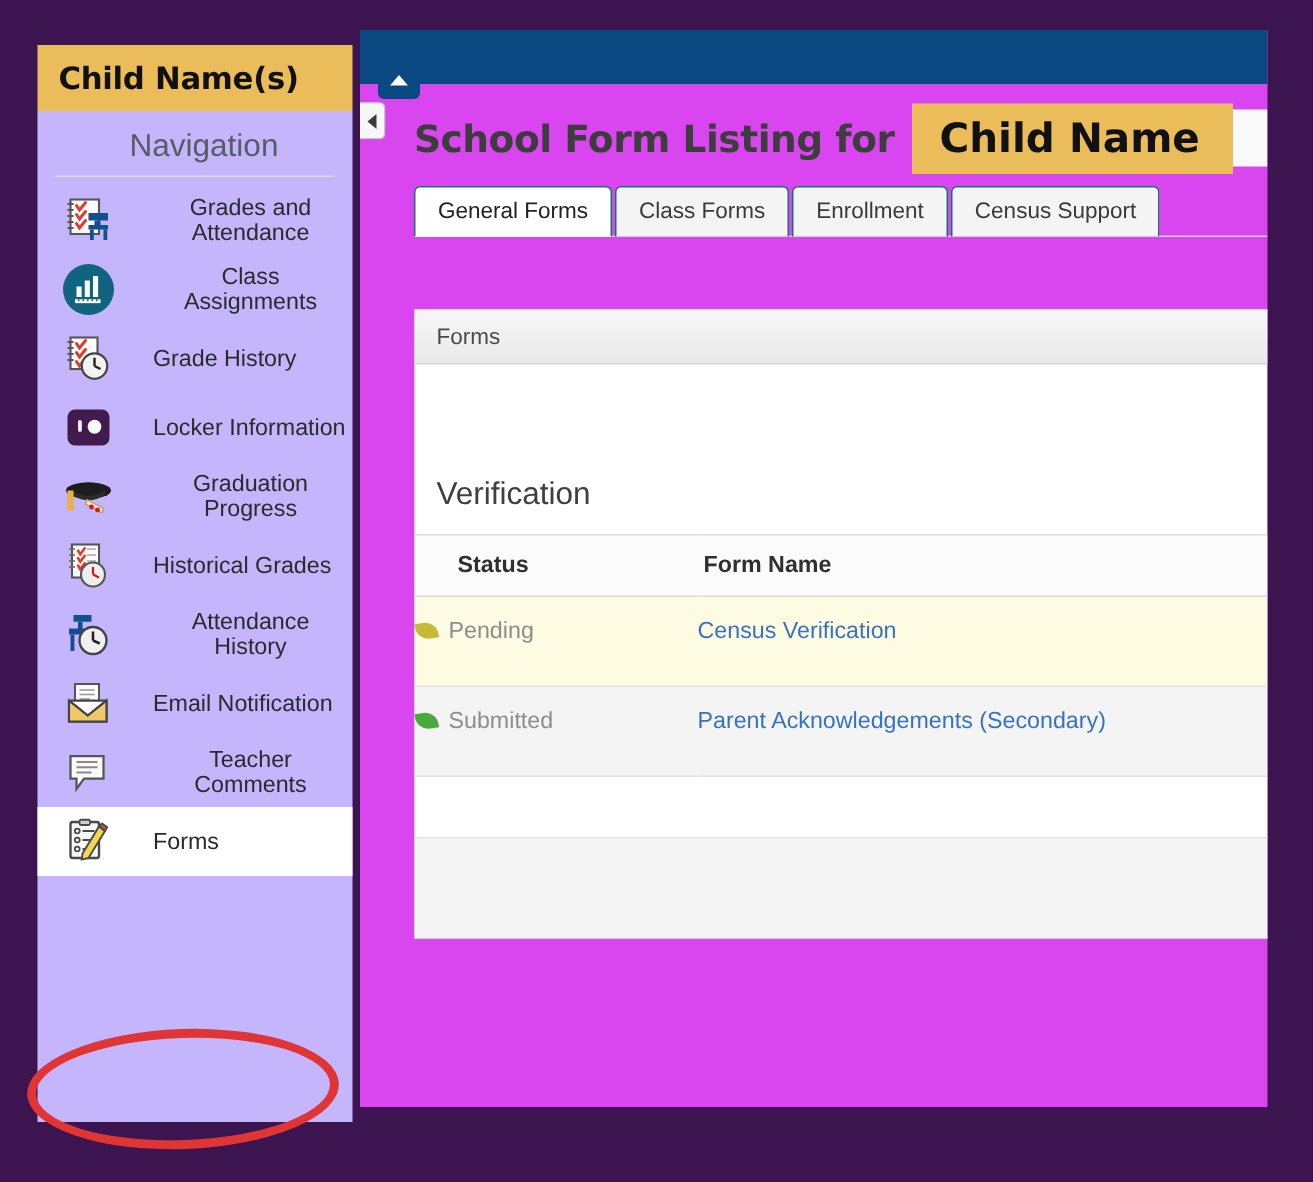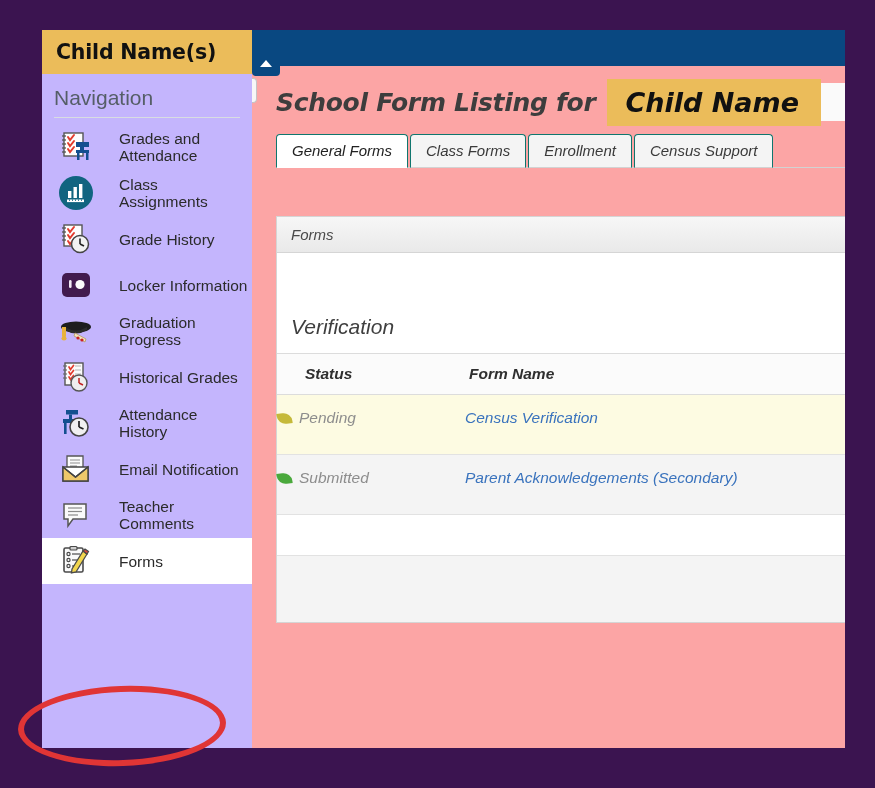--- a/index.html
+++ b/index.html
@@ -12,25 +12,26 @@
     height: 788px;
     background: #3b1450;
     font-family: "Liberation Sans", sans-serif;
     overflow: hidden;
     position: relative;
   }
 
   
   #sidebar {
     position: absolute;
-    left: 42px;
+    left: 25px;
     top: 30px;
     width: 210px;
     height: 572px;
     z-index: 40;
+    text-align: center;
   }
   #student-name-header {
     background: #ebbc5a;
     height: 44px;
     display: flex;
     align-items: center;
     padding-left: 14px;
     box-sizing: border-box;
   }
   #student-name-header .label {
@@ -83,26 +84,25 @@
     font-size: 15.5px;
     color: #2b2b2b;
     line-height: 17px;
     max-width: 130px;
   }
 
   
   #main {
     position: absolute;
     left: 240px;
-    top: 30px;
+    top: 20px;
     width: 605px;
     height: 718px;
-    background: #fca5a5;
+    background: #d946ef;
     overflow: hidden;
-    font-style: italic;
   }
   #blue-bar {
     height: 36px;
     background: #094881;
     width: 100%;
   }
   #collapse-tab {
     position: absolute;
     left: 12px;
     top: 26px;
@@ -228,20 +228,21 @@
   }
   #forms-panel-head {
     background: linear-gradient(#f7f7f7, #e9e9e9);
     border-bottom: 1px solid #d5d5d5;
     font-size: 15px;
     color: #4a4a4a;
     padding: 9px 0 9px 14px;
   }
   #forms-panel-body {
     padding: 0;
+    margin-top: 13px;
   }
   #section-spacer { height: 62px; }
   #section-title {
     font-size: 21px;
     color: #3f3f3f;
     padding: 0 0 14px 14px;
   }
   table.forms-table {
     width: 100%;
     border-collapse: collapse;

